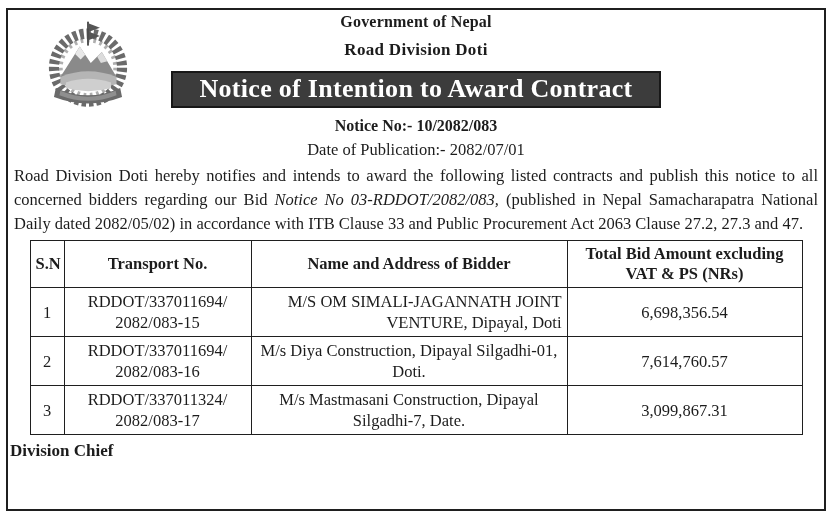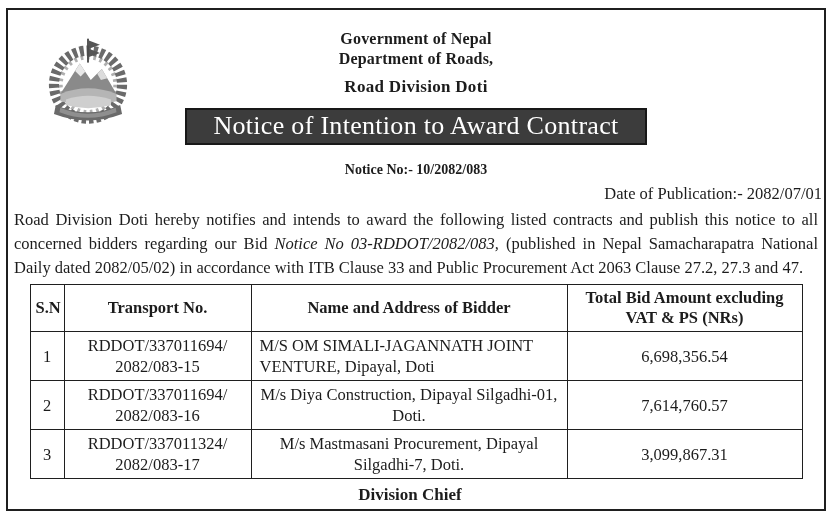--- a/index.html
+++ b/index.html
@@ -10,49 +10,49 @@
     color: #1c1c1c;
     position: relative;
     overflow: hidden;
   }
   .frame {
     position: absolute;
     left: 6px; top: 8px;
     width: 820px; height: 503px;
     border: 2px solid #1f1f1f;
     background: #ffffff;
-    padding: 19px 2px 0 2px;
+    padding: 2px 2px 0 2px;
   }
   
   .header-row { position: relative; text-align: center; }
   .logo {
     position: absolute;
     left: 30px; top: 6px;
     width: 96px; height: 92px;
   }
   .org-line1 { font-weight: bold; font-size: 16px; line-height: 20px; letter-spacing: .2px; }
   .org-line2 { font-weight: bold; font-size: 16px; line-height: 20px; letter-spacing: .2px; }
   .org-line3 { font-weight: bold; font-size: 16px; line-height: 20px; letter-spacing: .2px; }
   .division  { font-weight: bold; font-size: 17px; line-height: 31px; margin-top: 2px; letter-spacing: .3px; }
   
   .banner-wrap { text-align: center; margin-top: 6px; }
   .banner {
     display: inline-block;
     background: #3c3c3c;
     border: 2px solid #181818;
     color: #ffffff;
-    font-weight: normal;
+    font-weight: bold;
     font-size: 26px;
     line-height: 30px;
     padding: 1px 26px 2px 26px;
     letter-spacing: .3px;
   }
   
-  .notice-no { text-align: center; font-weight: bold; font-size: 14px; margin-top: 15px; line-height: 20px; }
-  .pub-date  { text-align: right; font-size: 16.5px; margin-top: 4px; line-height: 20px; }
+  .notice-no { text-align: center; font-weight: bold; font-size: 16px; margin-top: 8px; line-height: 20px; }
+  .pub-date  { text-align: center; font-size: 16.5px; margin-top: 4px; line-height: 20px; }
   
   .body-par {
     margin: 4px 4px 0 4px;
     font-size: 16.5px;
     line-height: 24px;
     text-align: justify;
   }
   .body-par i { font-style: italic; }
   
   table.award {
@@ -68,24 +68,24 @@
     font-size: 16.5px;
     padding: 3px 5px;
   }
   table.award th { font-weight: bold; height: 46px; line-height: 20px; }
   table.award td { height: 45px; line-height: 21px; }
   col.c-sn { width: 34px; }
   col.c-contract { width: 187px; }
   col.c-bidder { width: 316px; }
   col.c-amount { width: 235px; }
   td.contract-cell { white-space: pre-line; }
-  tr.r0 td.bidder-cell { text-align: left; padding-left: 8px; }
+  tr.r0 td.bidder-cell { text-align: right; padding-left: 8px; }
   
   .signatory {
-    text-align: center;
+    text-align: left;
     font-weight: bold;
     font-size: 17px;
     margin: 6px 12px 0 0;
     line-height: 20px;
   }
 </style>
 </head>
 <body>
 
 <div class="frame">
@@ -106,21 +106,20 @@
         <path d="M60 42 L65 37 L71 47 L64 49 Z" fill="#dcdcdc"></path>
 
         <path d="M20 64 Q50 52 81 64 L81 72 Q50 80 20 72 Z" fill="#b5b5b5"></path>
         <path d="M26 70 Q50 62 75 70 L75 76 Q50 83 26 76 Z" fill="#cfcfcf"></path>
 
         <path d="M15 76 Q50 92 85 76 L87 86 Q50 100 13 86 Z" fill="#6a6a6a"></path>
         <path d="M20 79 Q50 92 80 79 L81 84 Q50 96 19 84 Z" fill="#8f8f8f"></path>
       </svg>
     </div>
     <div class="org-line1">Government of Nepal</div>
-    <div class="org-line3">Department of Roads,</div>
     <div class="division">Road Division Doti</div>
   </div>
 
   <div class="banner-wrap">
     <span class="banner">Notice of Intention to Award Contract</span>
   </div>
 
   <div class="notice-no">Notice No:- 10/2082/083</div>
   <div class="pub-date">Date of Publication:- 2082/07/01</div>
 
@@ -153,21 +152,21 @@
         <td class="sn-cell">2</td>
         <td class="contract-cell">RDDOT/337011694/
 2082/083-16</td>
         <td class="bidder-cell">M/s Diya Construction, Dipayal Silgadhi-01, Doti.</td>
         <td class="amount-cell">7,614,760.57</td>
       </tr>
       <tr class="r2">
         <td class="sn-cell">3</td>
         <td class="contract-cell">RDDOT/337011324/
 2082/083-17</td>
-        <td class="bidder-cell">M/s Mastmasani Procurement, Dipayal Silgadhi-7, Doti.</td>
+        <td class="bidder-cell">M/s Mastmasani Construction, Dipayal Silgadhi-7, Date.</td>
         <td class="amount-cell">3,099,867.31</td>
       </tr>
     </tbody>
   </table>
 
   <div class="signatory">Division Chief</div>
 
 </div>
 
 </body></html>

